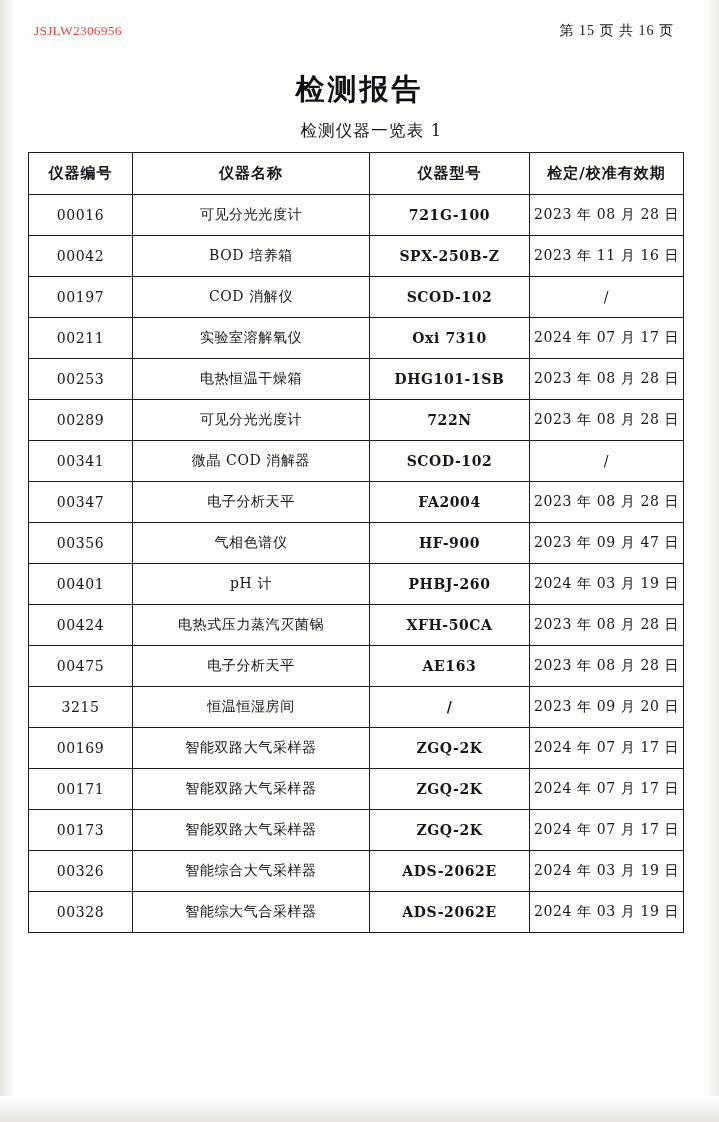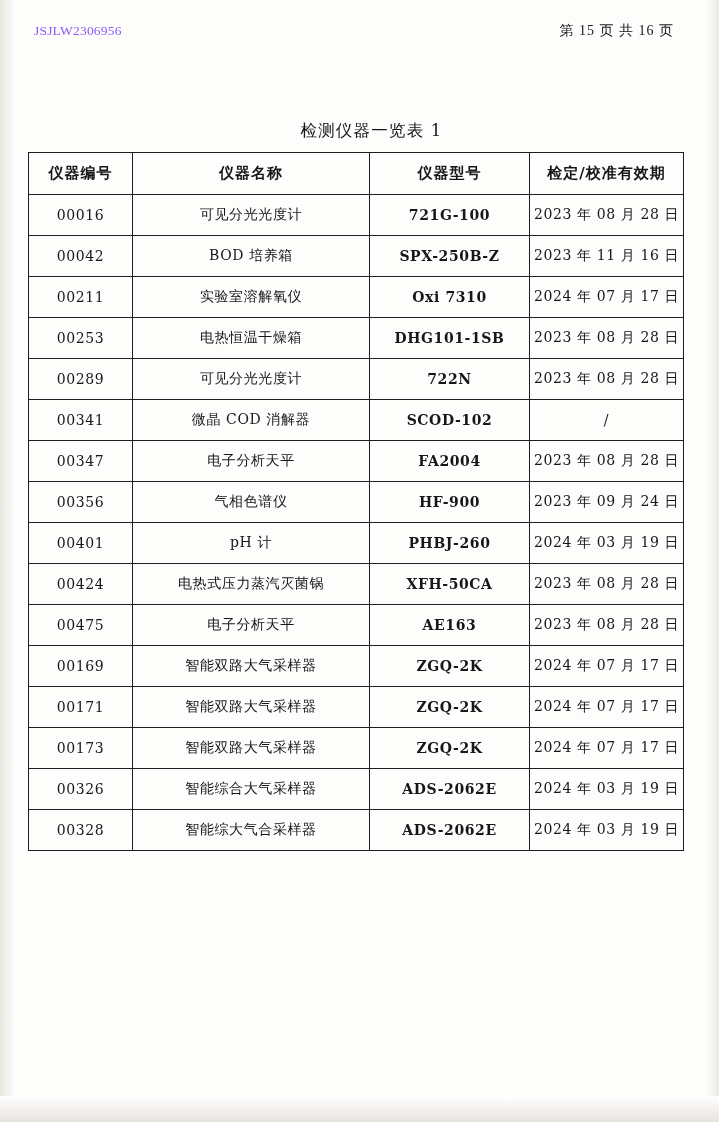--- a/index.html
+++ b/index.html
@@ -49,21 +49,21 @@
     width: 640px;
     display: flex;
     justify-content: space-between;
     align-items: baseline;
     font-size: 13.5px;
     letter-spacing: 0.2px;
   }
   .doc-code {
     font-family: "Liberation Serif", serif;
     font-size: 13.5px;
-    color: #8b5cf6;
+    color: #ef4444;
   }
   .page-num {
     font-family: "Liberation Serif", serif;
     font-size: 14px;
     color: #15171b;
     letter-spacing: 1px;
   }
 
   .title {
     position: absolute;
@@ -149,20 +149,21 @@
 <div class="page">
   <div class="scan-edge-left"></div>
   <div class="scan-edge-right"></div>
   <div class="scan-edge-bottom"></div>
 
   <div class="header">
     <span class="doc-code">JSJLW2306956</span>
     <span class="page-num">第 15 页 共 16 页</span>
   </div>
 
+  <div class="title">检测报告</div>
   <div class="subtitle">检测仪器一览表 1</div>
 
   <table class="instrument-table">
     <colgroup>
       <col class="col-id">
       <col class="col-name">
       <col class="col-model">
       <col class="col-date">
     </colgroup>
     <thead>
@@ -180,20 +181,26 @@
           <td class="cell-model">721G-100</td>
           <td class="cell-date">2023 年 08 月 28 日</td>
         </tr>
         <tr>
           <td class="cell-id">00042</td>
           <td class="cell-name">BOD 培养箱</td>
           <td class="cell-model">SPX-250B-Z</td>
           <td class="cell-date">2023 年 11 月 16 日</td>
         </tr>
         <tr>
+          <td class="cell-id">00197</td>
+          <td class="cell-name">COD 消解仪</td>
+          <td class="cell-model">SCOD-102</td>
+          <td class="cell-date">/</td>
+        </tr>
+        <tr>
           <td class="cell-id">00211</td>
           <td class="cell-name">实验室溶解氧仪</td>
           <td class="cell-model">Oxi 7310</td>
           <td class="cell-date">2024 年 07 月 17 日</td>
         </tr>
         <tr>
           <td class="cell-id">00253</td>
           <td class="cell-name">电热恒温干燥箱</td>
           <td class="cell-model">DHG101-1SB</td>
           <td class="cell-date">2023 年 08 月 28 日</td>
@@ -213,41 +220,47 @@
         <tr>
           <td class="cell-id">00347</td>
           <td class="cell-name">电子分析天平</td>
           <td class="cell-model">FA2004</td>
           <td class="cell-date">2023 年 08 月 28 日</td>
         </tr>
         <tr>
           <td class="cell-id">00356</td>
           <td class="cell-name">气相色谱仪</td>
           <td class="cell-model">HF-900</td>
-          <td class="cell-date">2023 年 09 月 24 日</td>
+          <td class="cell-date">2023 年 09 月 47 日</td>
         </tr>
         <tr>
           <td class="cell-id">00401</td>
           <td class="cell-name">pH 计</td>
           <td class="cell-model">PHBJ-260</td>
           <td class="cell-date">2024 年 03 月 19 日</td>
         </tr>
         <tr>
           <td class="cell-id">00424</td>
           <td class="cell-name">电热式压力蒸汽灭菌锅</td>
           <td class="cell-model">XFH-50CA</td>
           <td class="cell-date">2023 年 08 月 28 日</td>
         </tr>
         <tr>
           <td class="cell-id">00475</td>
           <td class="cell-name">电子分析天平</td>
           <td class="cell-model">AE163</td>
           <td class="cell-date">2023 年 08 月 28 日</td>
         </tr>
         <tr>
+          <td class="cell-id">3215</td>
+          <td class="cell-name">恒温恒湿房间</td>
+          <td class="cell-model">/</td>
+          <td class="cell-date">2023 年 09 月 20 日</td>
+        </tr>
+        <tr>
           <td class="cell-id">00169</td>
           <td class="cell-name">智能双路大气采样器</td>
           <td class="cell-model">ZGQ-2K</td>
           <td class="cell-date">2024 年 07 月 17 日</td>
         </tr>
         <tr>
           <td class="cell-id">00171</td>
           <td class="cell-name">智能双路大气采样器</td>
           <td class="cell-model">ZGQ-2K</td>
           <td class="cell-date">2024 年 07 月 17 日</td>

